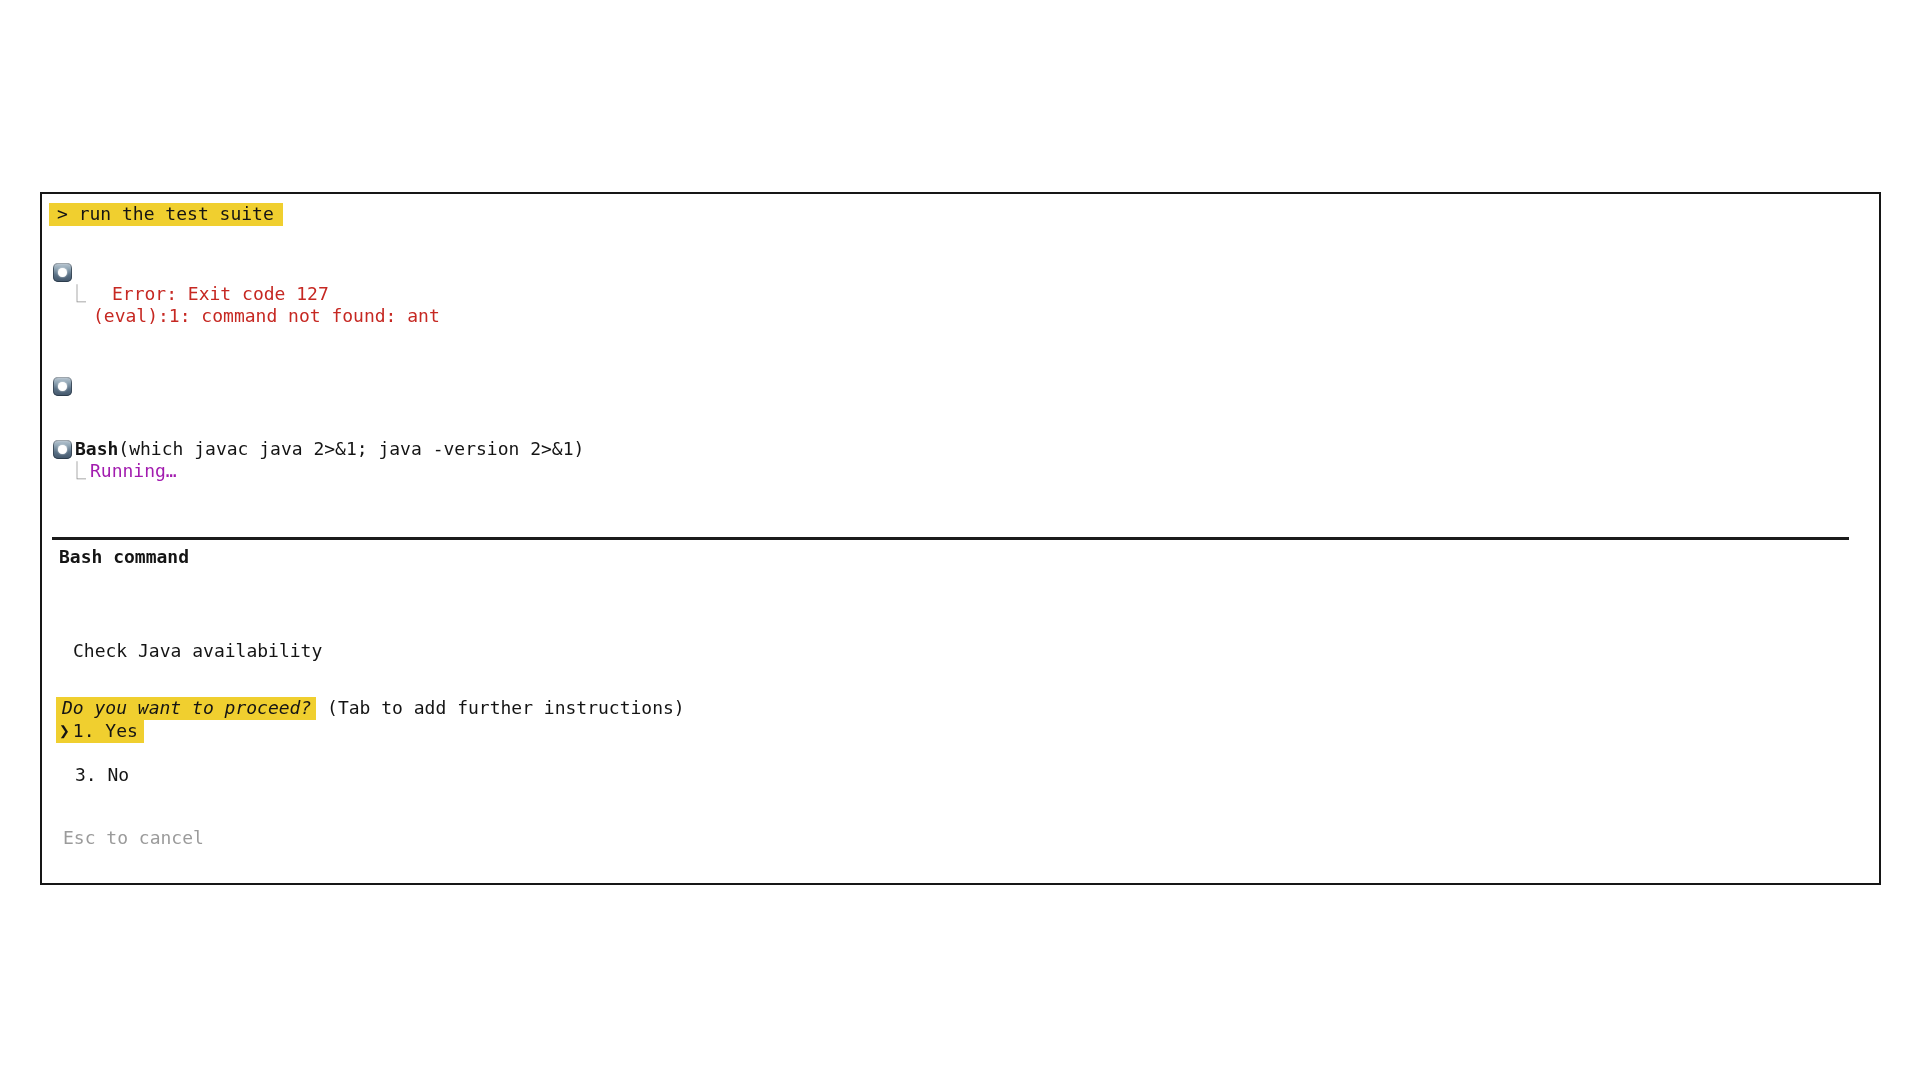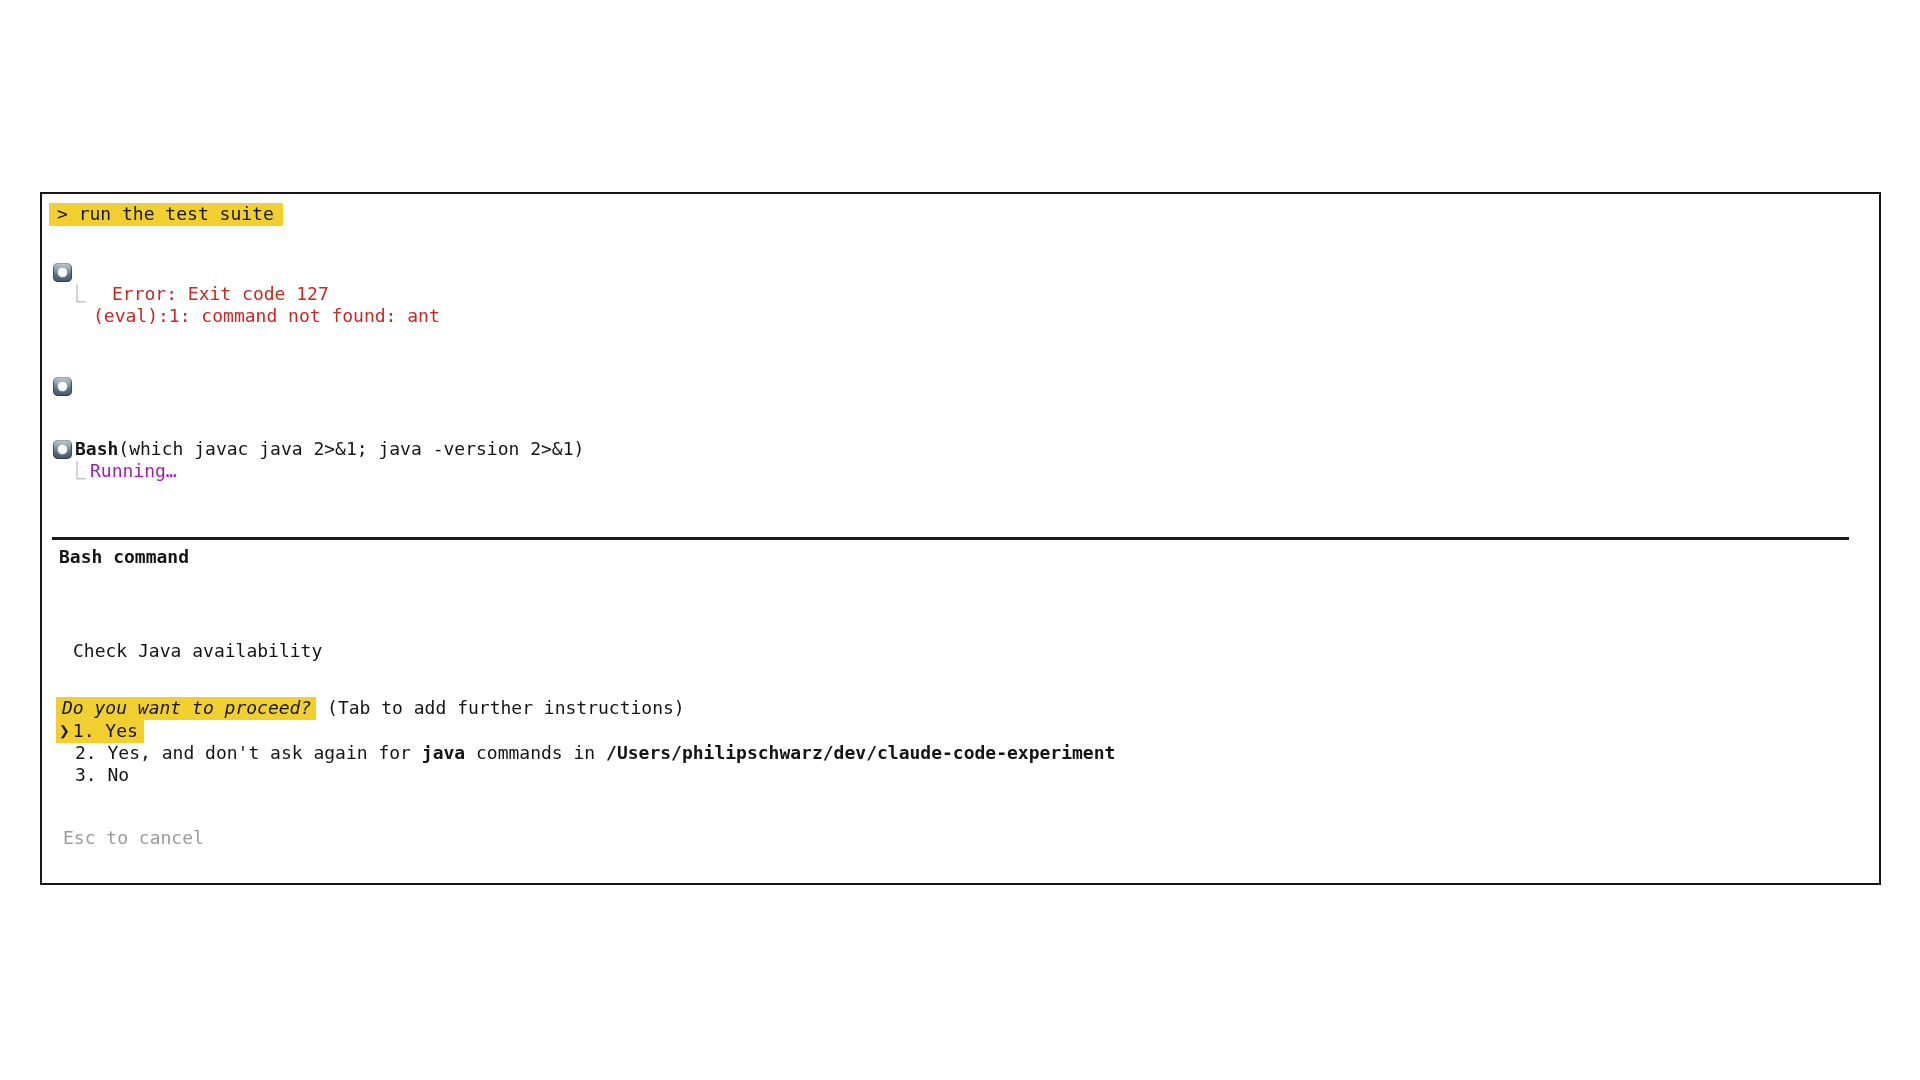--- a/index.html
+++ b/index.html
@@ -52,19 +52,18 @@
   <div class="separator" style="left:10px;top:343px;width:1797px;"></div>
 
   <div class="line bold" style="left:17px;top:352px;">Bash command</div>
 
   <div class="line" style="left:31px;top:446px;">Check Java availability</div>
 
   <div class="line" style="left:14px;top:503px;"><span class="hl-opt" style="padding:0 5px 1px 6px;font-style:italic;">Do you want to proceed?</span><span> (Tab to add further instructions)</span></div>
 
   <div class="line" style="left:14px;top:526px;"><span class="hl-opt"><span>❯</span><span class="sel-label">1. Yes</span></span></div>
 
-  <div class="line" style="left:33px;top:548px;"><span>2.</span><span> Yes, and don't ask again for </span><b>java</b><span> commands in </span><b>/Users/philipschwarz/dev/claude-code-experiment</b></div>
 
   <div class="line" style="left:33px;top:570px;"><span>3.</span><span> No</span></div>
 
   <div class="line muted" style="left:21px;top:633px;">Esc to cancel</div>
 
 </div>
 
 </body></html>

